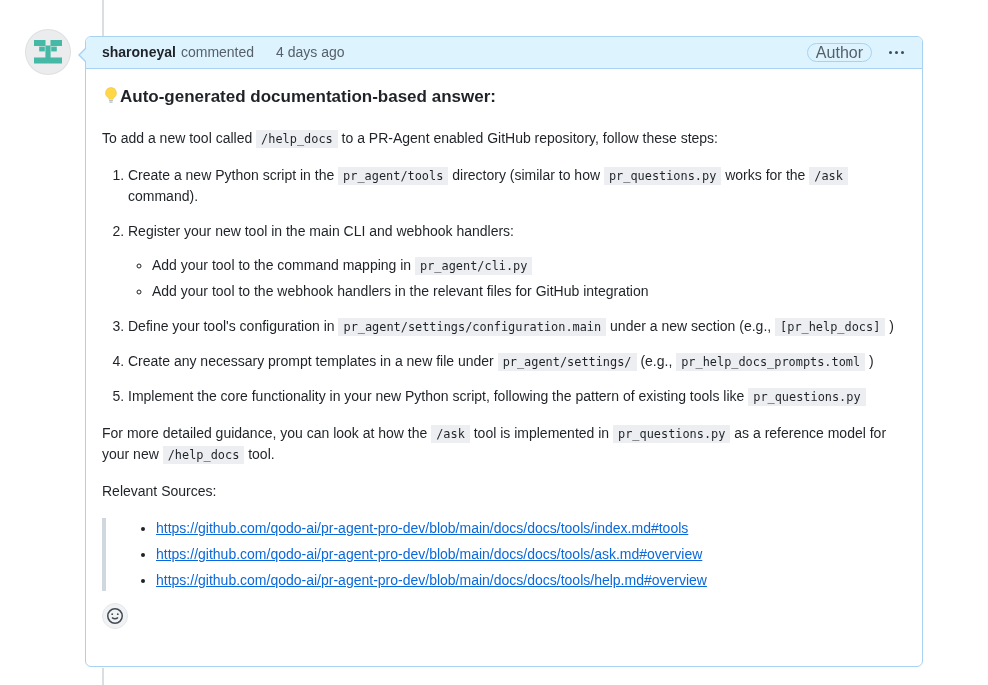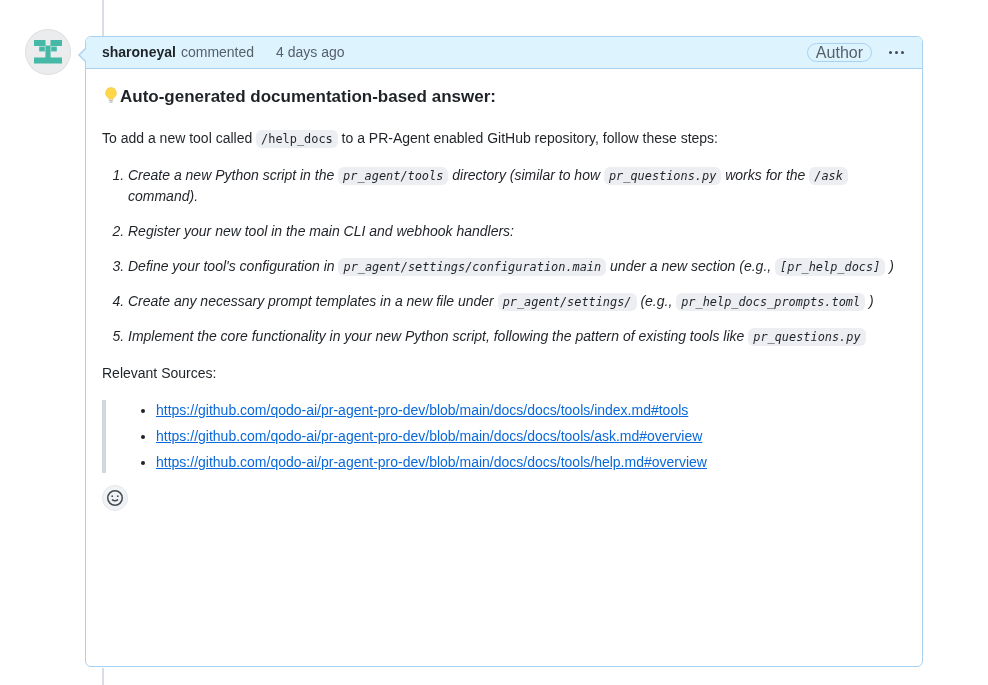--- a/index.html
+++ b/index.html
@@ -52,27 +52,27 @@
   }
   .kebab{display:flex;gap:3px;align-items:center;margin-left:15px;padding:4px 2px;cursor:pointer;}
   .kebab i{display:block;width:3px;height:3px;border-radius:50%;background:#424a53;}
   .comment-body{padding:16px;padding-top:17px;}
   .md-heading{
     display:flex;align-items:flex-start;
     font-size:17px;font-weight:700;color:var(--text);margin:0 0 18px 0;line-height:1.3;
   }
   .md-p{margin:0 0 16px 0;}
   ol.steps{margin:0 0 16px 0;padding-left:26px;}
-  ol.steps>li{margin:0 0 14px 0;font-style:italic;}
+  ol.steps>li{margin:0 0 14px 0;}
   ol.steps>li:last-child{margin-bottom:0;}
   ul.substeps{list-style:circle;margin:13px 0 2px 0;padding-left:24px;}
   ul.substeps>li{margin:0 0 5px 0;}
   .inline-code{
     font-family:"DejaVu Sans Mono","Liberation Mono",monospace;
-    font-size:85%;background:var(--code-bg);border-radius:6px;padding:2px 5px;
+    font-size:85%;background:var(--code-bg);border-radius:0;padding:2px 5px;
     white-space:nowrap;color:var(--text);
   }
   .sources-heading{font-weight:400;margin:0 0 16px 0;}
   blockquote.sources{
     margin:0 0 12px 0;border-left:4px solid var(--quote-border);padding:0 16px;
   }
   blockquote.sources ul{list-style:disc;margin:12px;padding-left:22px;}
   blockquote.sources li{margin:0 0 5px 0;}
   blockquote.sources a{color:var(--link);text-decoration:underline;cursor:pointer;}
   .reaction-btn{
@@ -132,32 +132,37 @@
     </div>
 
     <p class="md-p"><span>To add a new tool called </span><code class="inline-code">/help_docs</code><span> to a PR-Agent enabled GitHub repository, follow these steps:</span></p>
 
     <ol class="steps">
         <li>
           <div><span>Create a new Python script in the </span><code class="inline-code">pr_agent/tools</code><span> directory (similar to how </span><code class="inline-code">pr_questions.py</code><span> works for the </span><code class="inline-code">/ask</code><span> command).</span></div>
         </li>
         <li>
           <div><span>Register your new tool in the main CLI and webhook handlers:</span></div>
+          <ul class="substeps">
+            <li><span>Add your tool to the command mapping in </span><code class="inline-code">pr_agent/cli.py</code></li>
+            <li><span>Add your tool to the webhook handlers in the relevant files for GitHub integration</span></li>
+          </ul>
         </li>
         <li>
           <div><span>Define your tool's configuration in </span><code class="inline-code">pr_agent/settings/configuration.main</code><span> under a new section (e.g., </span><code class="inline-code">[pr_help_docs]</code><span> )</span></div>
         </li>
         <li>
           <div><span>Create any necessary prompt templates in a new file under </span><code class="inline-code">pr_agent/settings/</code><span> (e.g., </span><code class="inline-code">pr_help_docs_prompts.toml</code><span> )</span></div>
         </li>
         <li>
           <div><span>Implement the core functionality in your new Python script, following the pattern of existing tools like </span><code class="inline-code">pr_questions.py</code></div>
         </li>
       </ol>
 
+    <p class="md-p"><span>For more detailed guidance, you can look at how the </span><code class="inline-code">/ask</code><span> tool is implemented in </span><code class="inline-code">pr_questions.py</code><span> as a reference model for your new </span><code class="inline-code">/help_docs</code><span> tool.</span></p>
 
     <p class="sources-heading">Relevant Sources:</p>
 
     <blockquote class="sources">
       <ul>
           <li><a href="#">https://github.com/qodo-ai/pr-agent-pro-dev/blob/main/docs/docs/tools/index.md#tools</a></li>
           <li><a href="#">https://github.com/qodo-ai/pr-agent-pro-dev/blob/main/docs/docs/tools/ask.md#overview</a></li>
           <li><a href="#">https://github.com/qodo-ai/pr-agent-pro-dev/blob/main/docs/docs/tools/help.md#overview</a></li>
         </ul>
     </blockquote>

